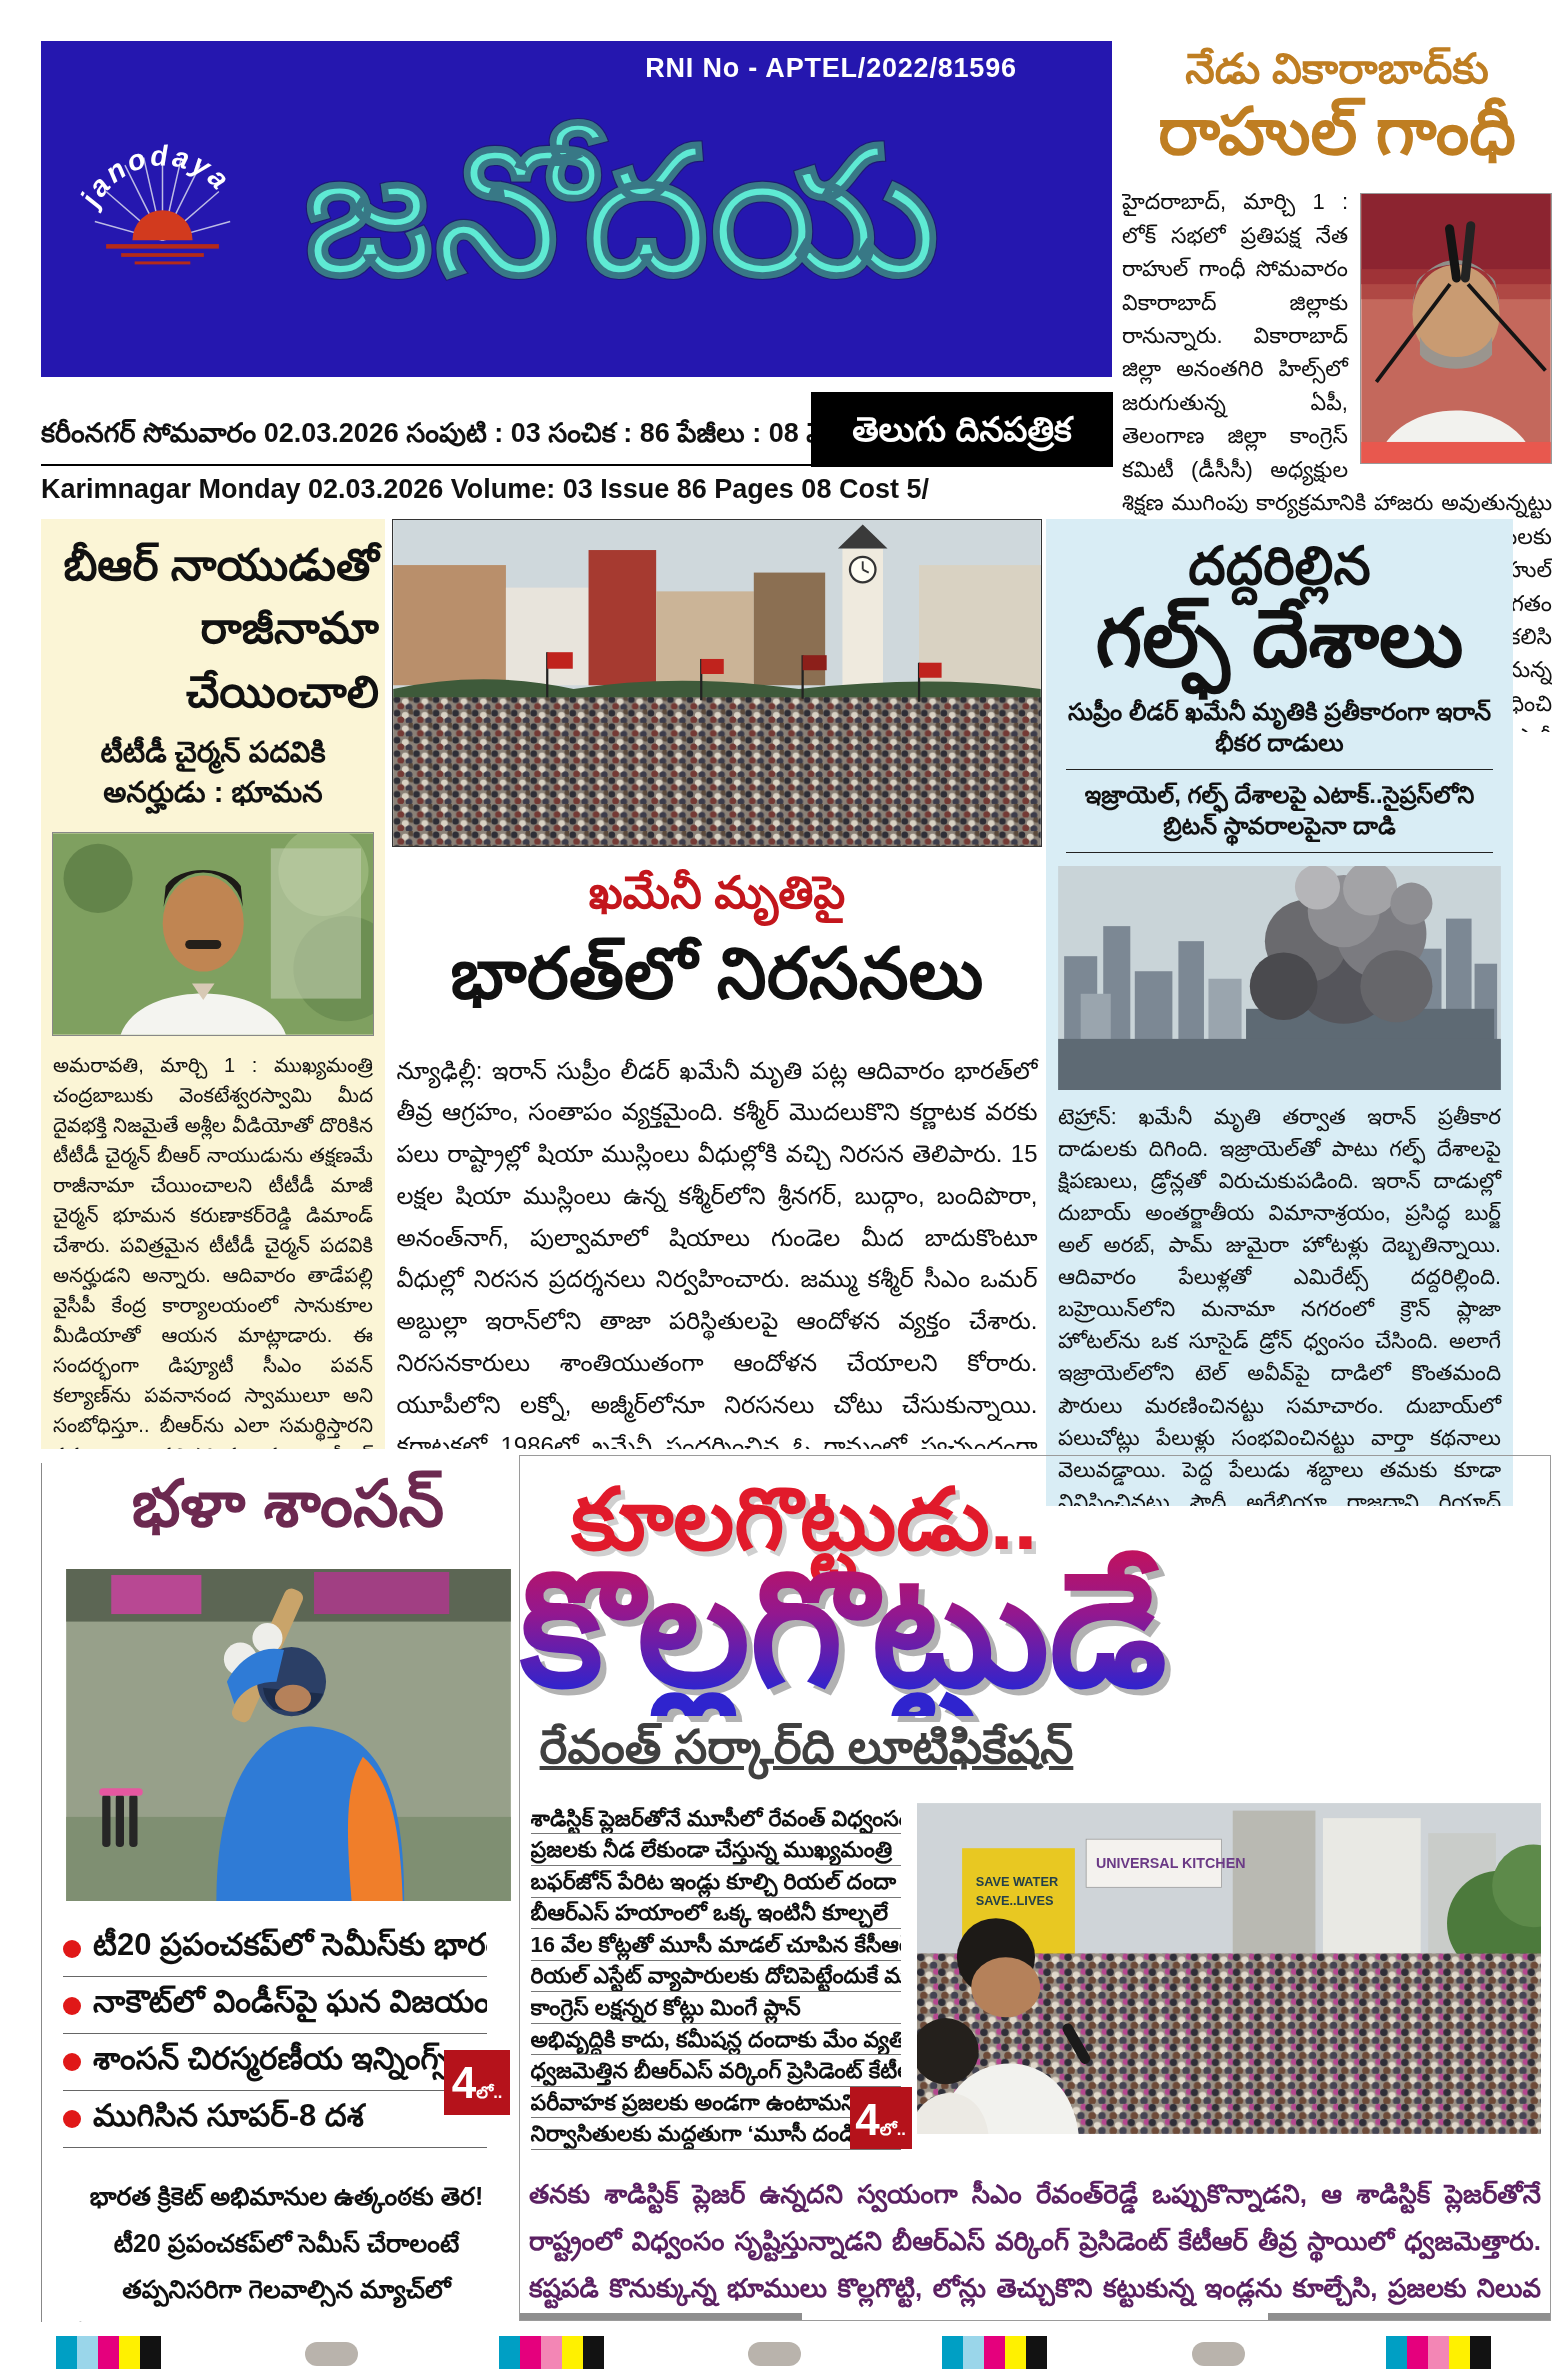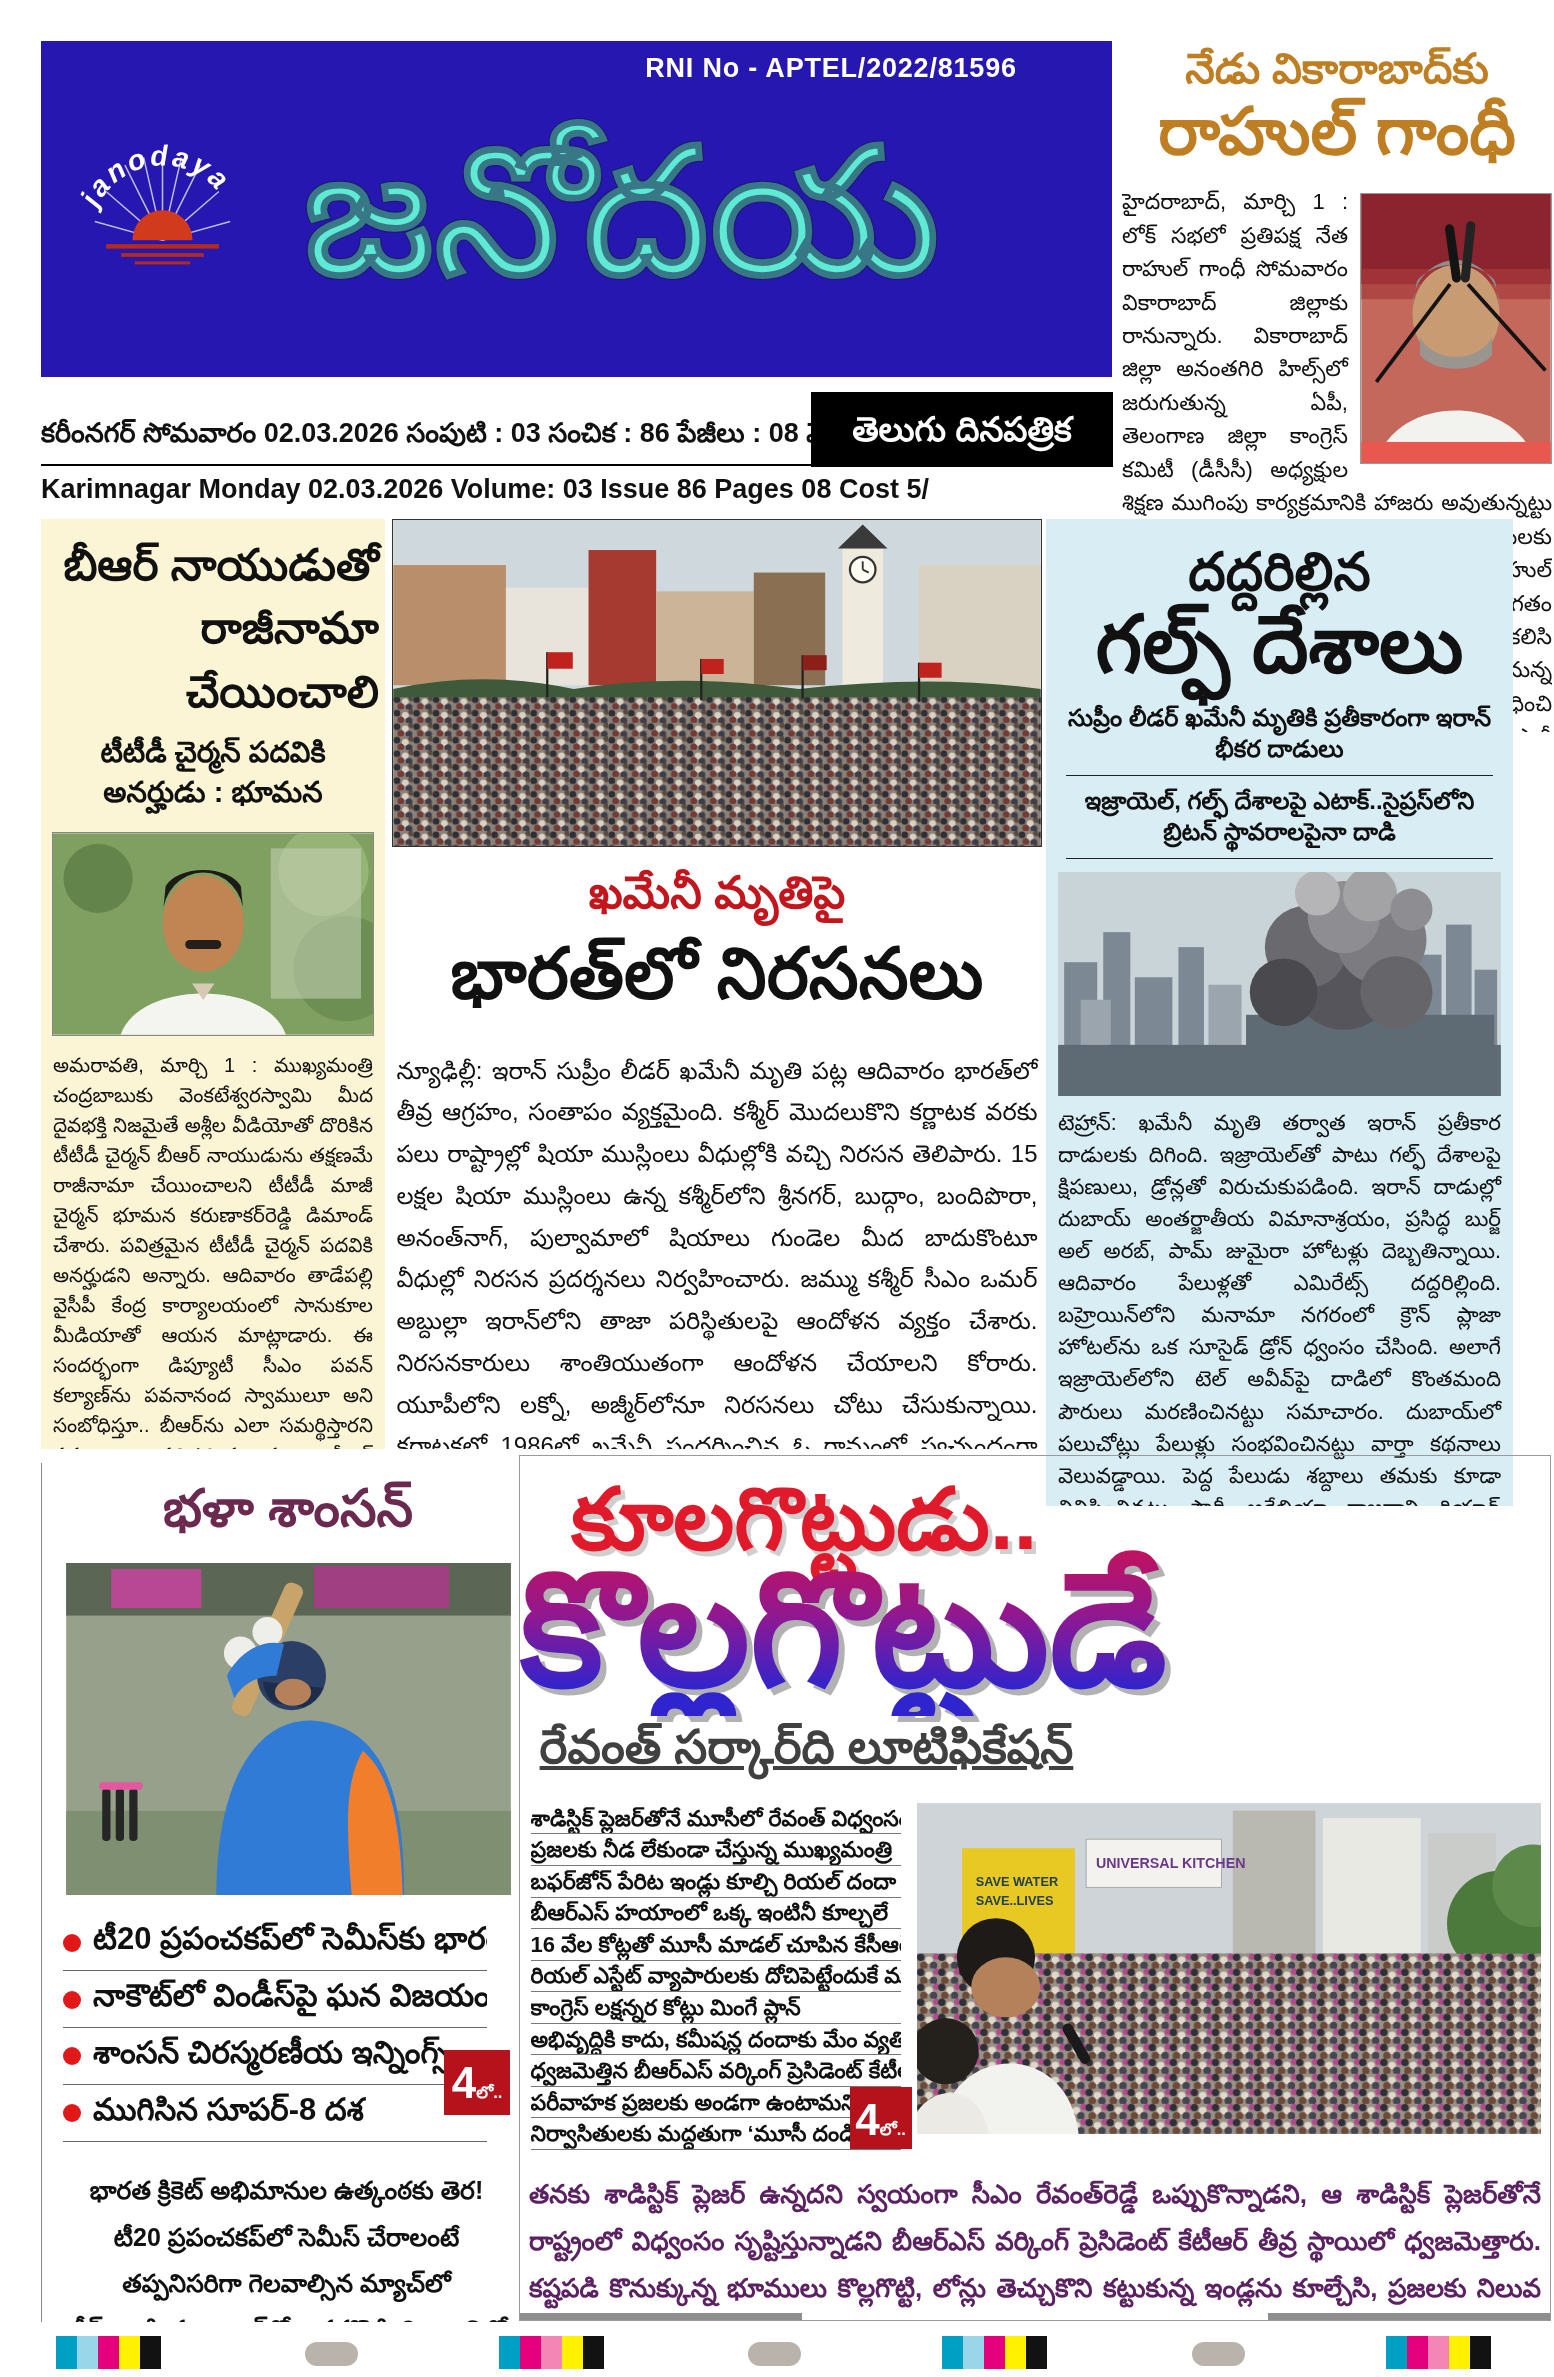--- a/index.html
+++ b/index.html
@@ -37,30 +37,30 @@
   .fig-bhumana{display:block;width:320px;height:202px;margin:16.5px auto 0;border:0.8px solid #888;}
   .la-body{font-size:20px;line-height:1.5;text-align:justify;margin:13.5px 12px 0;}
 
   .col-center{position:absolute;left:392px;top:519px;width:650px;height:930px;overflow:hidden;}
   .fig-crowd{display:block;width:648px;height:326px;border:0.8px solid #333;}
   .ca-kicker{font-size:45px;font-weight:bold;color:#c3161c;text-align:center;margin-top:19.6px;}
   .ca-head{font-size:71px;font-weight:bold;text-align:center;margin-top:3px;}
   .ca-body{font-size:24px;line-height:1.74;text-align:justify;margin-top:18px;padding:0 4.5px;}
 
   .col-right{position:absolute;left:1046px;top:519px;width:467px;height:987px;background:#d9edf5;overflow:hidden;}
-  .ra-head1{font-size:53px;font-weight:bold;text-align:center;padding-top:24px;line-height:1.1;}
+  .ra-head1{font-size:53px;font-weight:bold;text-align:center;padding-top:18px;line-height:1.1;}
   .ra-head2{font-size:80px;font-weight:bold;text-align:center;margin-top:1.5px;line-height:1.05;}
   .ra-sub{margin:15px 19.6px 0;font-size:24px;font-weight:bold;text-align:center;border-bottom:1.5px solid #222;padding-bottom:10.5px;line-height:1.3;}
   .ra-sub + .ra-sub{margin-top:9px;}
   .fig-explosion{display:block;width:443px;height:224px;margin:13.5px auto 0;}
   .ra-body{padding:10.5px 12px 0;font-size:21.4px;line-height:1.5;text-align:justify;}
 
   
   .sports{position:absolute;left:41px;top:1463px;width:472px;height:859px;border-left:1.5px solid #888;padding-left:21px;box-sizing:border-box;overflow:hidden;}
-  .sp-head{font-size:52px;font-weight:bold;color:#6c2950;text-align:center;margin-top:15px;}
+  .sp-head{font-size:65px;font-weight:bold;color:#6c2950;text-align:center;margin-top:3px;}
   .fig-cricket{display:block;width:445px;height:332px;margin:12px auto 0;}
   .sp-bullets{margin-top:19.6px;width:424px;}
   .sp-bullet{display:flex;align-items:center;gap:12px;font-size:31px;font-weight:bold;padding:6.8px 0 6px;border-bottom:1.5px solid #666;white-space:nowrap;overflow:hidden;}
   .dot{flex:0 0 auto;width:18px;height:18px;border-radius:50%;background:#e01818;}
   .pageref{position:absolute;background:#b5121b;color:#fff;display:flex;align-items:baseline;justify-content:center;}
   .sp-pageref{right:3px;top:587px;width:66px;height:65px;}
   .pageref .n{font-size:44px;font-weight:bold;line-height:65px;}
   .pageref .s{font-size:16.5px;font-weight:bold;}
   .sp-body{margin-top:25.6px;font-size:25px;font-weight:600;text-align:center;line-height:1.85;padding-right:3px;}
 

